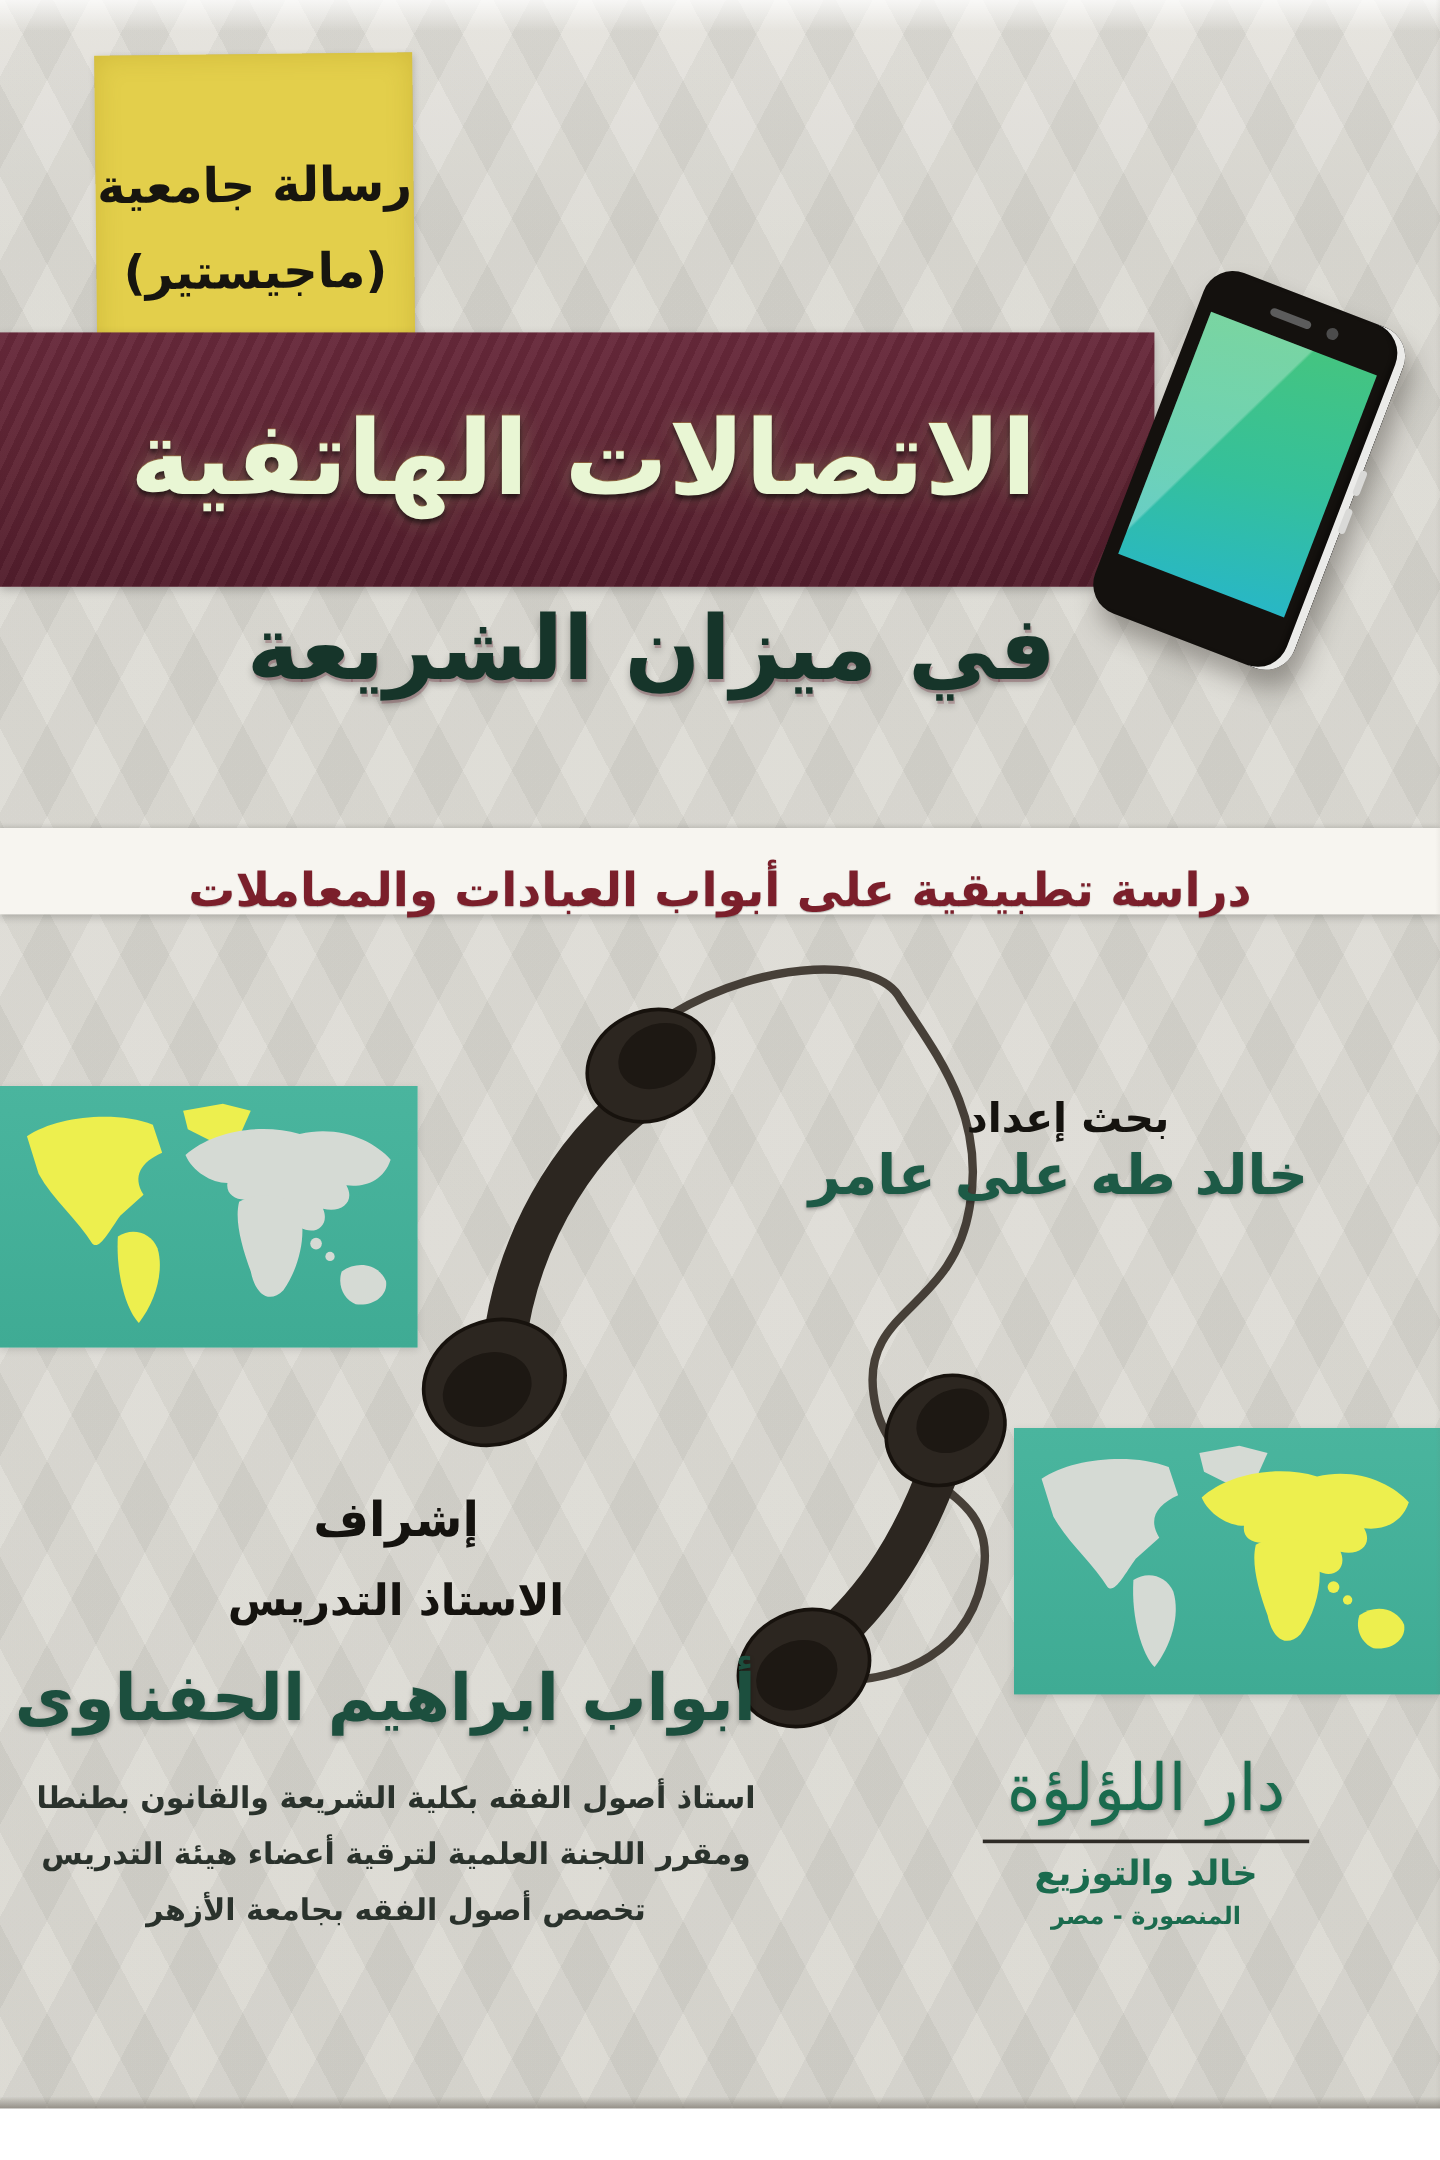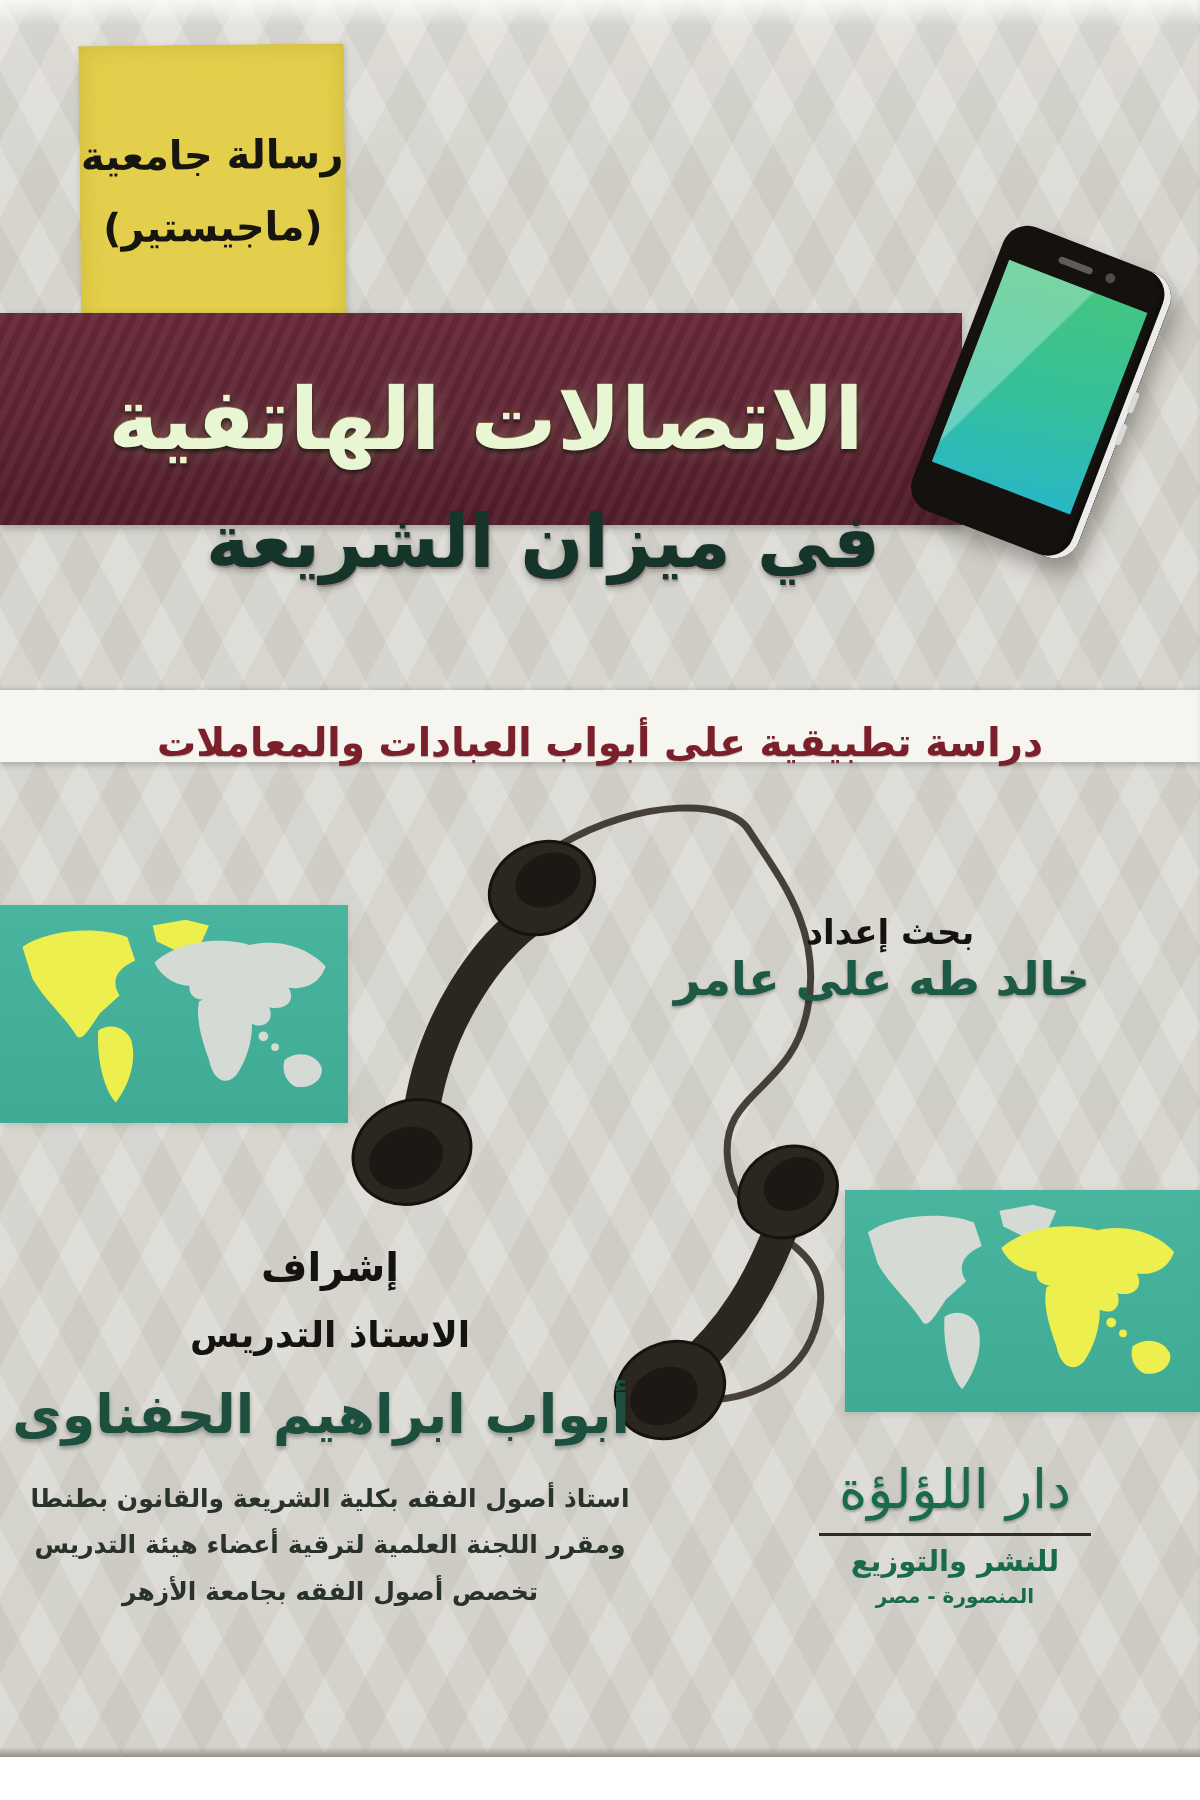--- a/index.html
+++ b/index.html
@@ -39,21 +39,20 @@
   .sticker .l1{font-size:40px;font-weight:700;}
   .sticker .l2{font-size:40px;font-weight:700;}
 
   
   .title-band{
     position:absolute;left:0;top:277px;width:962px;height:212px;
     background:
       repeating-linear-gradient(115deg, rgba(255,255,255,.035) 0 7px, rgba(0,0,0,.05) 7px 14px),
       linear-gradient(180deg,#68293b 0,var(--banner-maroon,#5e2433) 55%,#521d2c 100%);
     box-shadow:0 3px 8px rgba(0,0,0,.25);
-    margin-top:36px;
   }
   .band-title{
     position:absolute;left:70px;right:60px;top:0;bottom:0;
     display:flex;align-items:center;justify-content:center;
     font-size:86px;font-weight:700;line-height:1;
     color:var(--title-text,#e9f6d4);
     text-shadow:0 3px 4px rgba(0,0,0,.6), 0 0 18px rgba(190,230,150,.28), 0 -1px 0 rgba(215,170,60,.35);
     white-space:nowrap;
   }
 
@@ -212,20 +211,20 @@
       <div class="sup-bio">
         <div>استاذ أصول الفقه بكلية الشريعة والقانون بطنطا</div>
         <div>ومقرر اللجنة العلمية لترقية أعضاء هيئة التدريس</div>
         <div>تخصص أصول الفقه بجامعة الأزهر</div>
       </div>
     </div>
 
     <div class="publisher">
       <div class="pub-name">دار اللؤلؤة</div>
       <div class="pub-rule"></div>
-      <div class="pub-tagline">للنشر والتوزيع</div>
+      <div class="pub-tagline">خالد والتوزيع</div>
       <div class="pub-loc">المنصورة - مصر</div>
     </div>
 
     <div class="edge-right"></div>
     <div class="edge-bottom"></div>
   </div>
 </div>
 
 </body></html>

